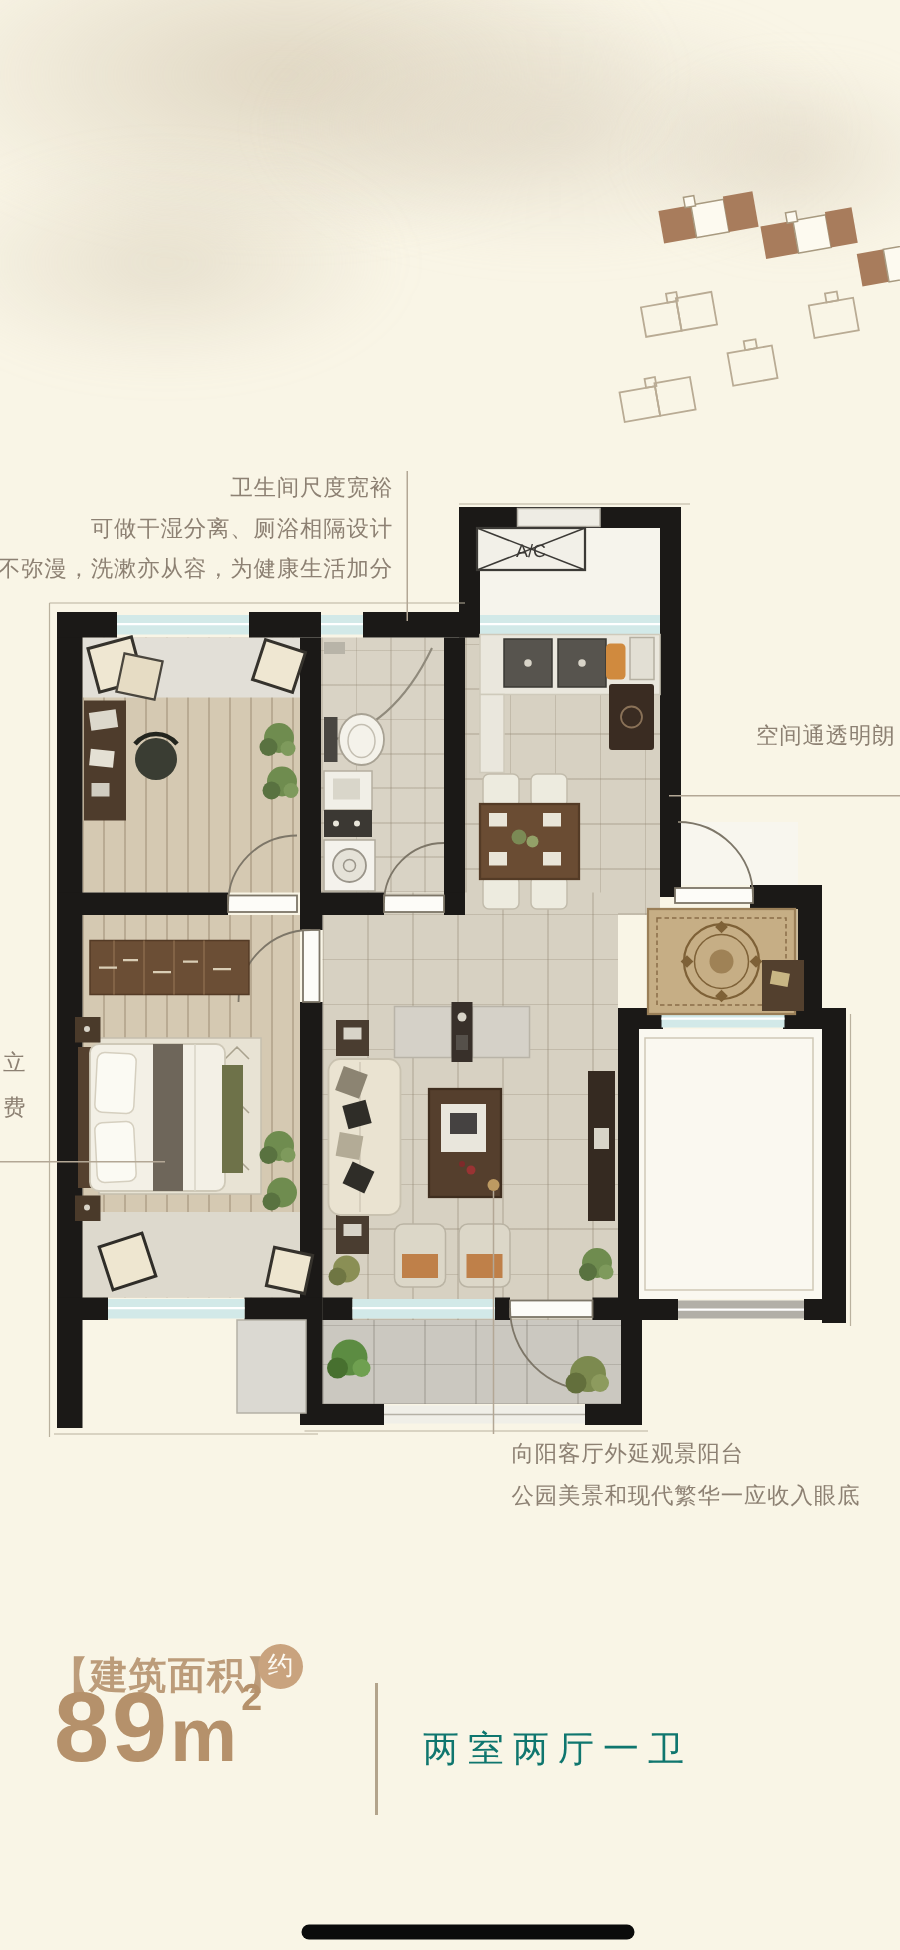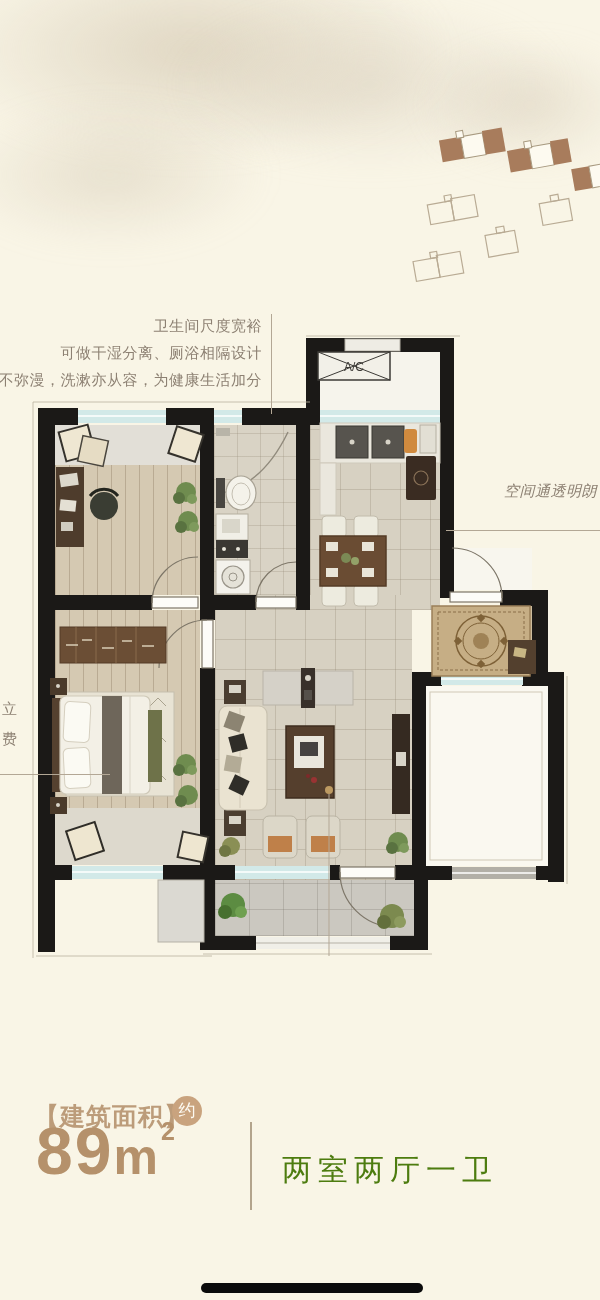--- a/index.html
+++ b/index.html
@@ -23,21 +23,21 @@
                      repeating-linear-gradient(90deg,rgba(120,115,105,.28) 0 1px,transparent 1px 34px);}
   .area-bracket{position:absolute;left:34px;top:1100px;font-size:25px;font-weight:700;color:#bc9c7a;letter-spacing:1px;}
   .approx-badge{position:absolute;left:172px;top:1096px;width:30px;height:30px;border-radius:50%;
     background:#c9a37e;color:#fdfaf2;font-size:17px;line-height:30px;text-align:center;}
   .area-big{position:absolute;left:36px;top:1118px;color:#b5916b;font-weight:700;}
   .area-num{font-size:66px;line-height:1;letter-spacing:2px;}
   .area-unit{font-size:50px;}
   .area-sup{font-size:25px;position:relative;top:-34px;left:3px;font-weight:700;}
   .divider-v{position:absolute;left:250px;top:1122px;width:2px;height:88px;background:#b3a48c;}
   .layout-lbl{position:absolute;left:282px;top:1150px;font-family:"Liberation Serif","DejaVu Serif",serif;
-    font-size:30px;color:#4d7c0f;letter-spacing:6px;}
+    font-size:24px;color:#0f766e;letter-spacing:6px;}
   .home-bar{position:absolute;left:201px;top:1283px;width:222px;height:10px;border-radius:5px;background:#0b0b0b;}
 </style>
 </head>
 <body>
 
 <div id="screen">
 
   <div class="blob" style="left:-70px;top:-60px;width:520px;height:220px;background:radial-gradient(ellipse at center,rgba(203,190,166,.55),rgba(203,190,166,0) 70%);"></div>
   <div class="blob" style="left:170px;top:0px;width:400px;height:170px;background:radial-gradient(ellipse at center,rgba(216,206,188,.5),rgba(216,206,188,0) 70%);"></div>
   <div class="blob" style="left:-50px;top:100px;width:320px;height:150px;background:radial-gradient(ellipse at center,rgba(199,186,162,.35),rgba(199,186,162,0) 70%);"></div>
@@ -338,31 +338,35 @@
     </svg>
   </div>
 
   <div class="ann" style="right:338px;top:312px;text-align:right;">
     <div>卫生间尺度宽裕</div>
     <div>可做干湿分离、厕浴相隔设计</div>
     <div>水汽不弥漫，洗漱亦从容，为健康生活加分</div>
   </div>
   <div class="leader-v" style="left:271px;top:314px;height:100px;"></div>
 
-  <div class="ann" style="right:3px;top:477px;text-align:right;font-style:italic;">
+  <div class="ann" style="right:3px;top:477px;text-align:right;">
     <div>空间通透明朗</div>
   </div>
   <div class="leader-h" style="left:446px;top:530px;width:154px;"></div>
 
   <div class="ann" style="left:2px;top:694px;line-height:30px;">
     <div>立</div>
     <div>费</div>
   </div>
   <div class="leader-h" style="left:0px;top:774px;width:110px;"></div>
 
+  <div class="ann" style="left:341px;top:956px;line-height:28px;">
+    <div>向阳客厅外延观景阳台</div>
+    <div>公园美景和现代繁华一应收入眼底</div>
+  </div>
 
   <div class="area-bracket">【建筑面积】</div>
   <div class="approx-badge">约</div>
   <div class="area-big">
     <span class="area-num">89</span><span class="area-unit">m</span><span class="area-sup">2</span>
   </div>
   <div class="divider-v"></div>
   <div class="layout-lbl">两室两厅一卫</div>
 
   <div class="home-bar"></div>

